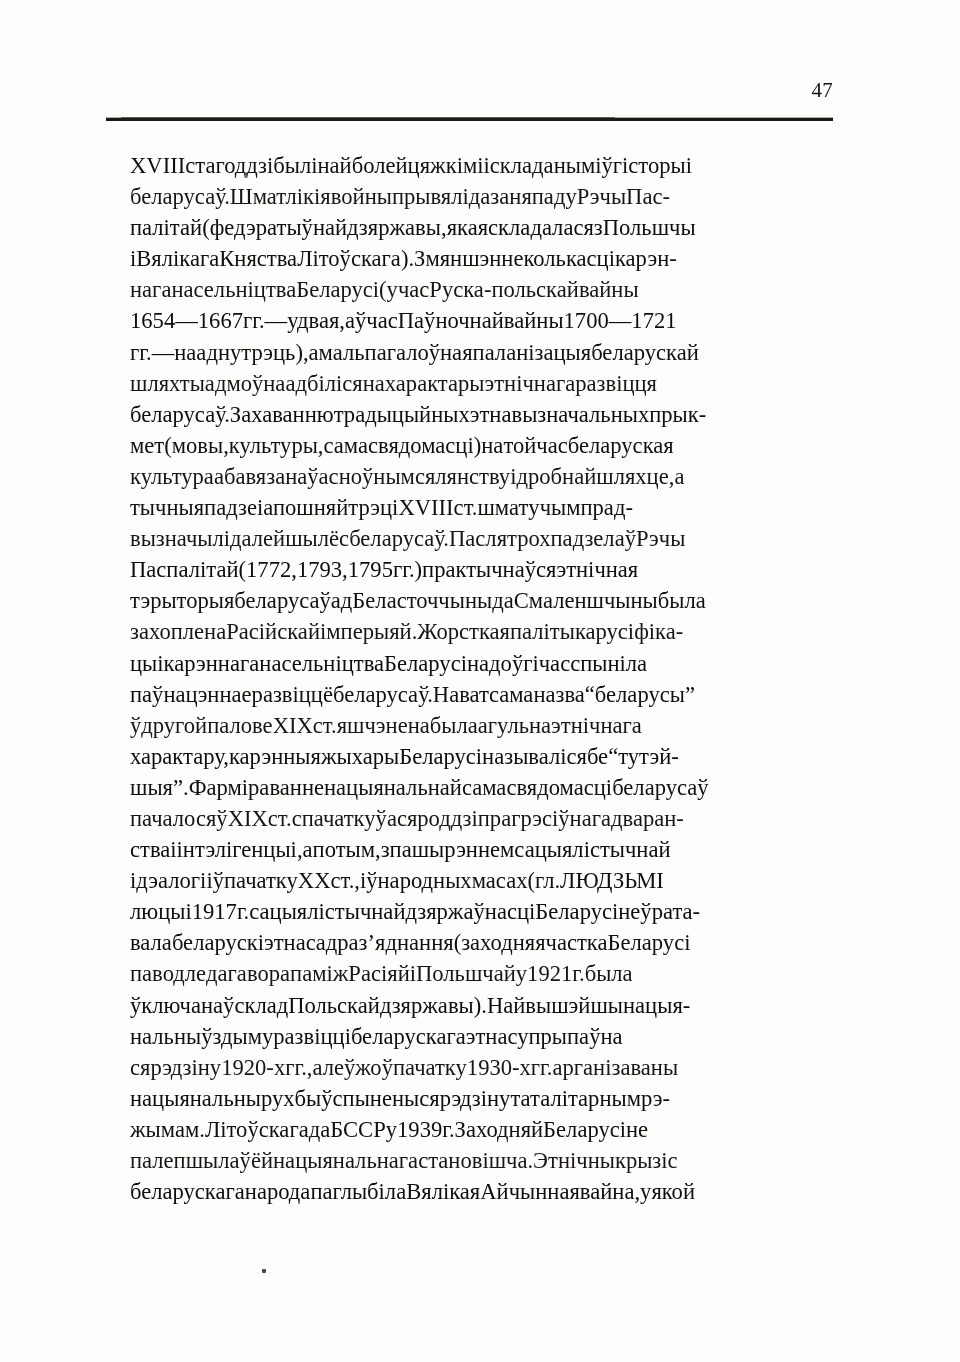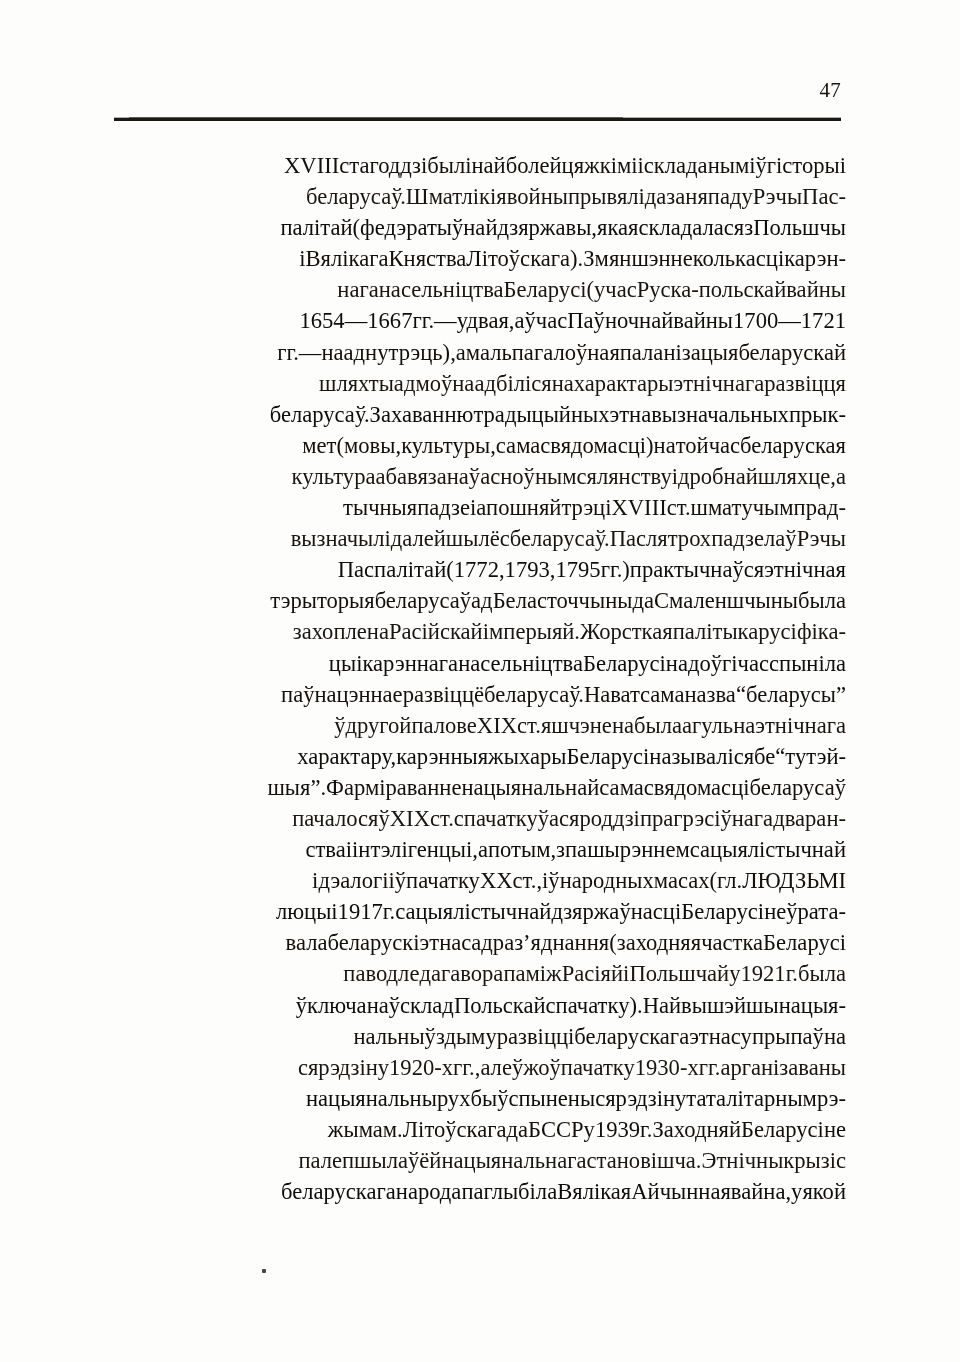--- a/index.html
+++ b/index.html
@@ -20,21 +20,21 @@
 
   .page {
     position: absolute;
     inset: 0;
     background: #fdfdfc;
   }
 
   
   .page-header {
     position: absolute;
-    left: 114px;
+    left: 106px;
     top: 78px;
     width: 727px;
     height: 48px;
   }
   .folio {
     position: absolute;
     right: 0px;
     top: 0px;
     font-size: 21px;
     line-height: 24px;
@@ -72,21 +72,21 @@
     display: block;
     font-size: 22.6px;
     line-height: 31.1px;
     height: 31.1px;
     white-space: nowrap;
     color: #15120e;
   }
   
   .line.just {
     display: flex;
-    justify-content: flex-end;
+    justify-content: flex-start;
   }
   .line.just > span {
     white-space: pre;
   }
   .line.flush {
     text-align: left;
   }
 
   
   .ink-1 { color: #13100c; }
@@ -381,21 +381,21 @@
         <span>у</span>
         <span>1921</span>
         <span>г.</span>
         <span>была</span>
       </div>
       <div class="line ink-3 just">
         <span>ўключана</span>
         <span>ў</span>
         <span>склад</span>
         <span>Польскай</span>
-        <span>спачатку).</span>
+        <span>дзяржавы).</span>
         <span>Найвышэйшы</span>
         <span>нацыя-</span>
       </div>
       <div class="line ink-1 just">
         <span>нальны</span>
         <span>ўздым</span>
         <span>у</span>
         <span>развіцці</span>
         <span>беларускага</span>
         <span>этнасу</span>

